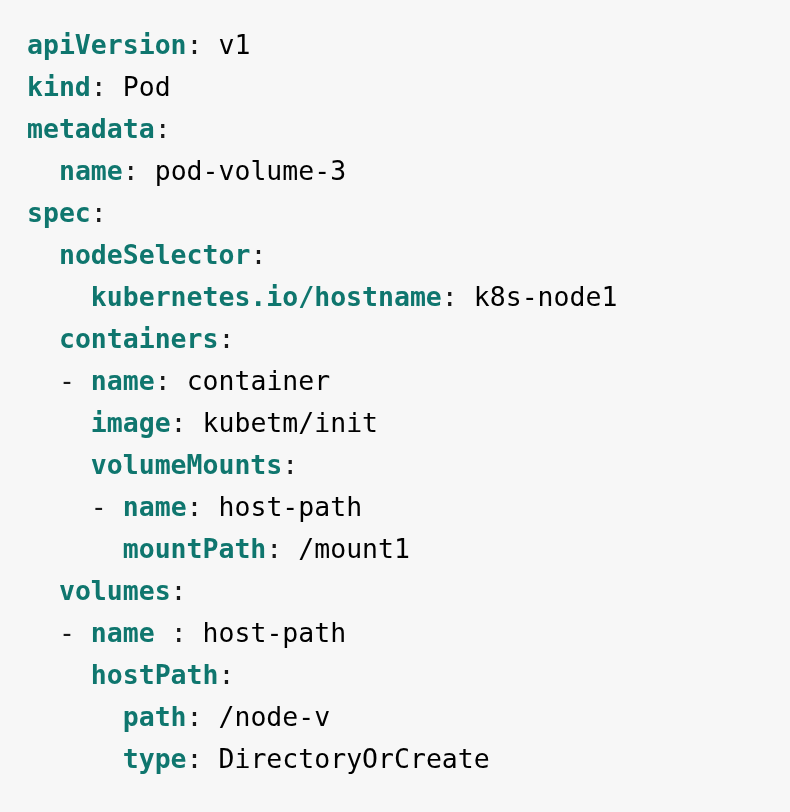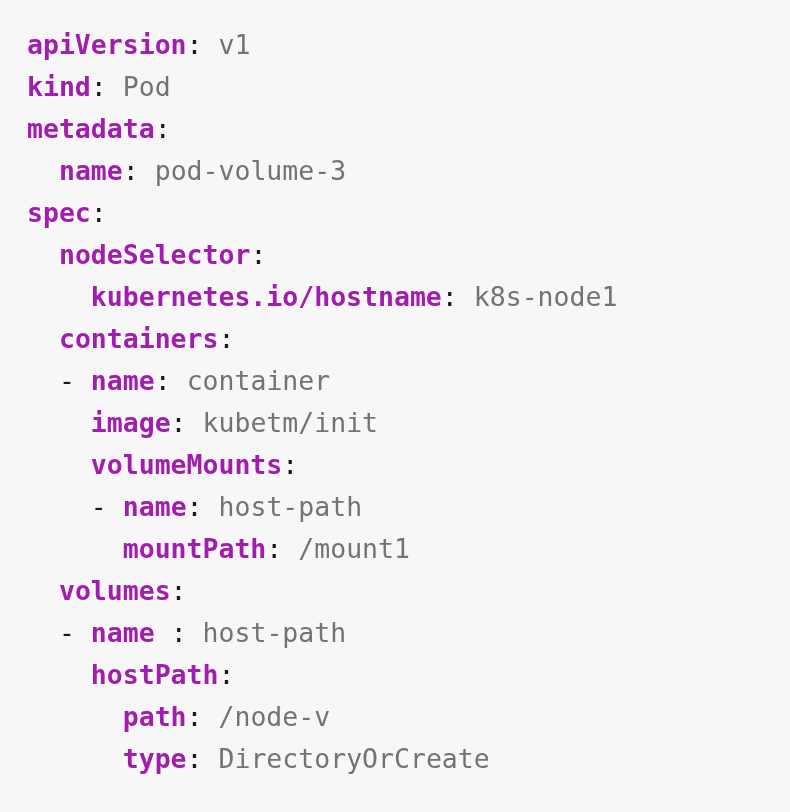--- a/index.html
+++ b/index.html
@@ -24,29 +24,29 @@
   }
 
   .yaml-line {
     white-space: pre;
     height: 42px;
     display: block;
   }
 
   
   .k {                      
-    color: #a21caf;
+    color: #0f766e;
     font-weight: bold;
   }
   .p {                      
     color: #1a1a1a;
     font-weight: normal;
   }
   .v {                      
-    color: #737373;
+    color: #000000;
     font-weight: normal;
     text-align: center;
   }
   .d {                      
     color: #1a1a1a;
     font-weight: normal;
   }
 </style>
 </head>
 <body>

